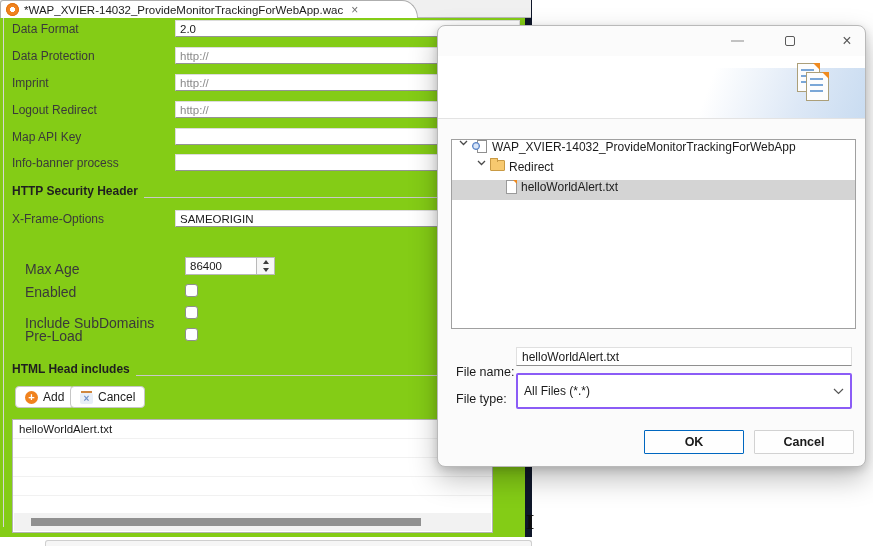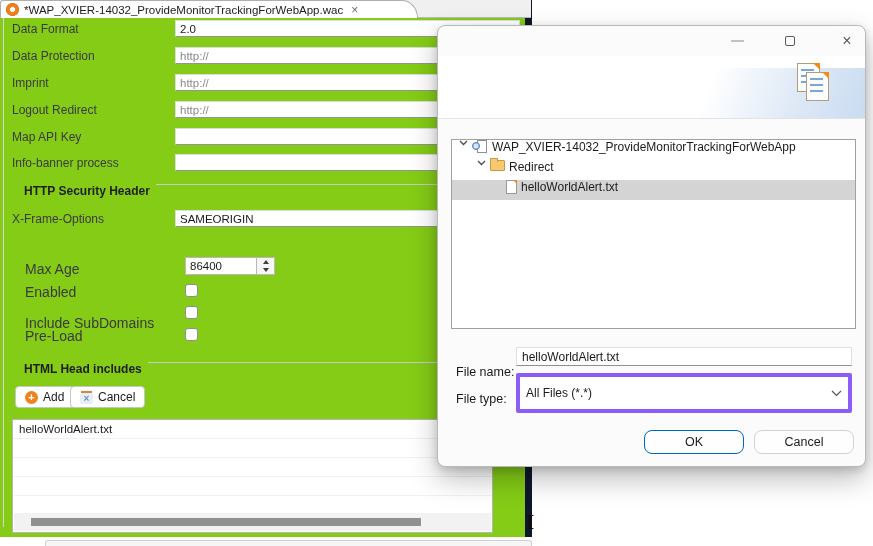--- a/index.html
+++ b/index.html
@@ -22,21 +22,21 @@
   .tab-title { white-space:nowrap; overflow:hidden; }
   .tab-close { color:#6e6e6e; font-size:12px; line-height:12px; padding:0 2px; border:1px solid transparent; }
   .edge-line { position:absolute; left:3px; top:18px; bottom:10px; width:1px; background:#d6d6d6; }
 
   .flabel { position:absolute; left:12px; font-size:12px; color:#3a3a3a; white-space:nowrap; }
   .txt { position:absolute; left:175px; width:345px; height:17px; background:#fff;
          border:1px solid #dcdcdc; border-bottom:1px solid #949494;
          font-family:"Liberation Sans", sans-serif; font-size:11.5px; color:#1a1a1a; padding:0 4px; }
   .txt::placeholder { color:#8a8a8a; opacity:1; }
 
-  .sect { position:absolute; left:24px; right:12px; display:flex; align-items:flex-start; gap:6px;
+  .sect { position:absolute; left:12px; right:12px; display:flex; align-items:flex-end; gap:6px;
           font-size:12px; font-weight:bold; color:#1f1f1f; white-space:nowrap; }
   .sect::after { content:""; flex:1; height:1px; background:#c9c9c9; }
 
   .groupbox { position:absolute; left:14px; top:233px; width:505px; height:112px;
               border:1px solid #d2d2d2; border-radius:2px; }
   .grouptitle { position:absolute; left:10px; top:-8px; background:#fff; padding:0 5px;
                 font-size:12px; color:#3a3a3a; white-space:nowrap; }
   .glabel { position:absolute; left:25px; font-size:14px; color:#3a3a3a; white-space:nowrap; }
   .spinbox { position:absolute; left:185px; top:257px; width:92px; height:18px; display:flex; }
   .spin-txt { width:72px; height:18px; border:1px solid #b9b9b9; background:#fff; padding:0 4px;
@@ -124,27 +124,27 @@
   .file-ic { position:relative; width:11px; height:14px; flex:0 0 11px;
              background:#fff; border:1px solid #9a9a9a; }
   .file-ic .fold { position:absolute; top:-1px; right:-1px; width:0; height:0;
                    border-top:4px solid #ef8a1f; border-left:4px solid transparent; }
 
   .dlg-label { position:absolute; left:18px; font-size:12.5px; color:#1a1a1a;margin-top:16px; }
   .dlg-input { position:absolute; left:78px; width:336px; height:19px; background:#fff;
                border:1px solid #e0e0e0; border-bottom:1px solid #8f8f8f; padding:0 5px;
                font-family:"Liberation Sans", sans-serif; font-size:12px; color:#1a1a1a; }
   .dlg-combo { position:absolute; left:78px; top:347px; width:336px; height:22px; background:#fff;
-               border:4px solid #8b5cf6; border-radius:2px; display:flex; align-items:center;
+               border:2px solid #8b5cf6; border-radius:2px; display:flex; align-items:center;
                padding:16px 6px; font-size:12px; color:#1a1a1a; }
   .dlg-combo .combo-chev { margin-left:auto; display:inline-flex; }
 
-  .dlg-btn { position:absolute; top:404px; width:100px; height:24px; border-radius:8px;
+  .dlg-btn { position:absolute; top:404px; width:100px; height:24px; border-radius:1px;
              background:#fefefe; font-size:12.5px; color:#1a1a1a;
-             display:flex; align-items:center; justify-content:center; }
+             display:flex; align-items:center; justify-content:center;font-weight:bold; }
   .btn-ok { left:206px; border:1.5px solid #0067c0; }
   .btn-cancel { left:316px; border:1px solid #d2d2d2; }
 </style>
 </head>
 <body>
 
 <div class="editor">
   <div class="tabstrip"></div>
   <div class="tab">
     <span class="gear"></span>

